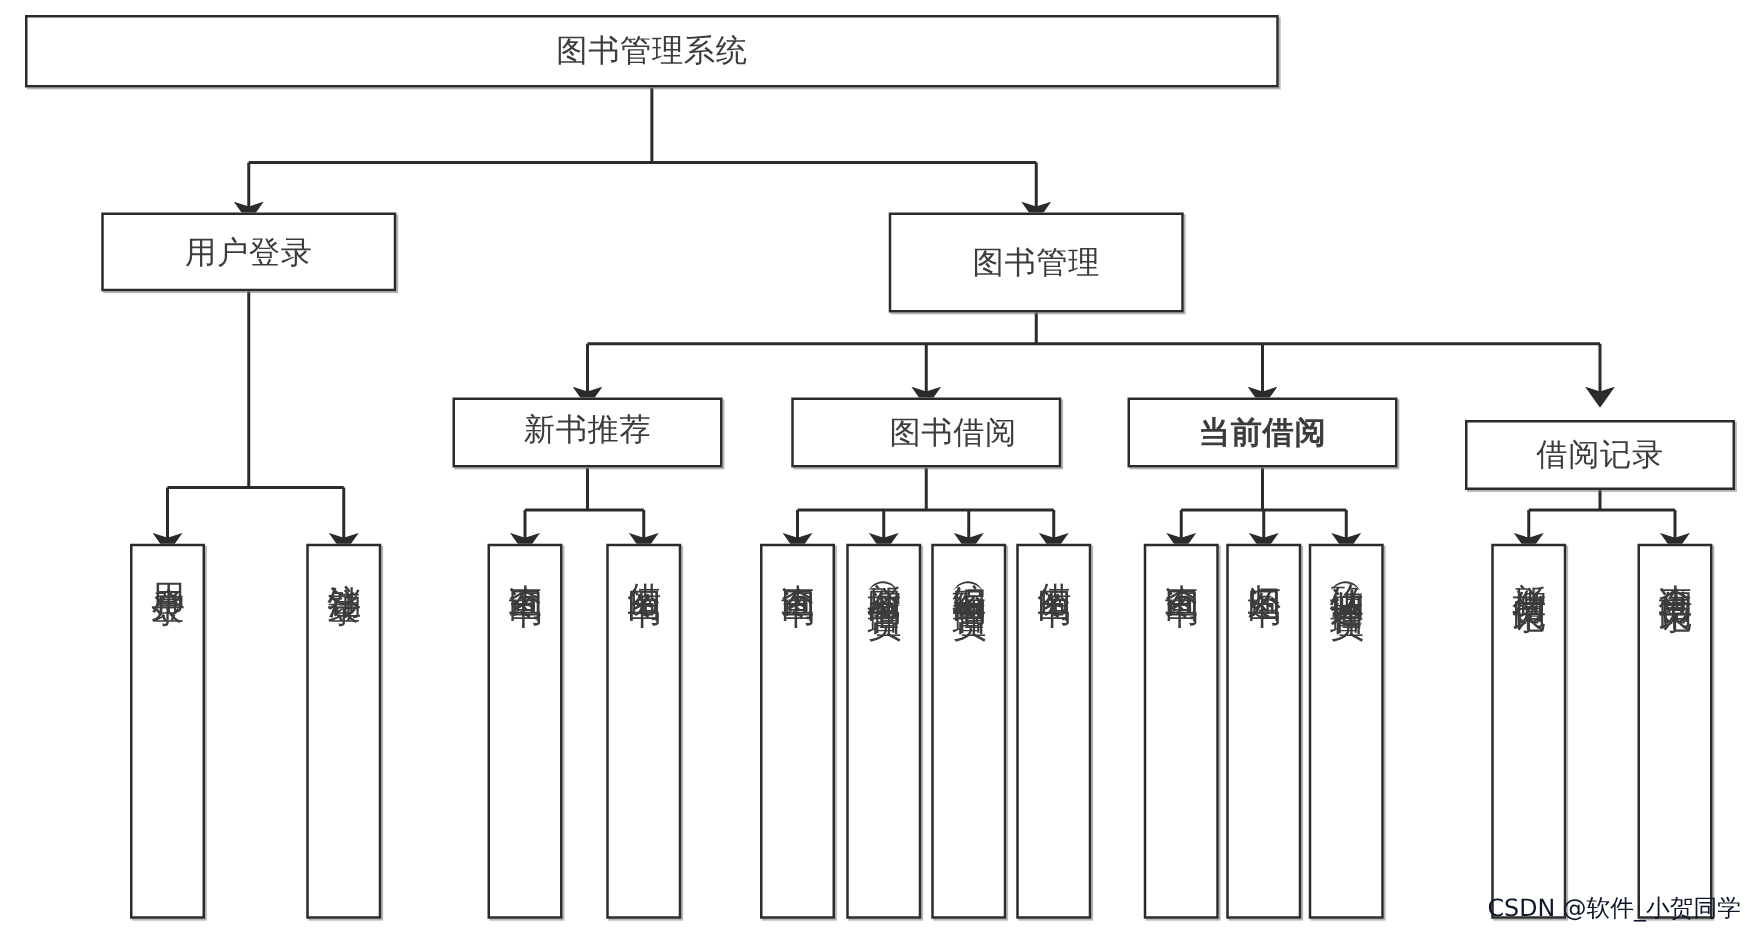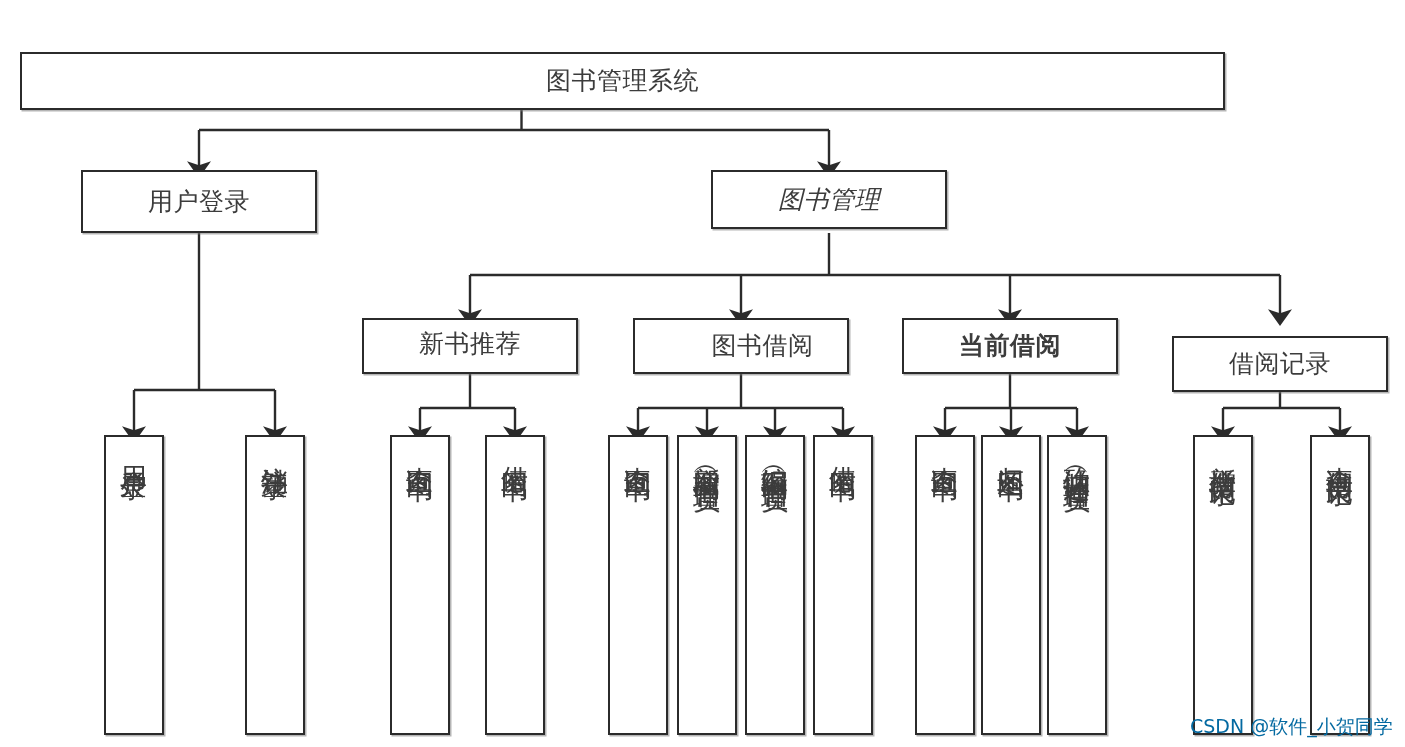--- a/index.html
+++ b/index.html
@@ -60,21 +60,21 @@
   .node.v .node-label {
     writing-mode: vertical-rl;
     text-orientation: upright;
     font-size: 27px;
     line-height: 1.0;
     letter-spacing: 3px;
     white-space: nowrap;
   }
   .watermark {
     position: absolute;
-    color: #0369a1;
+    color: #0f172a;
     font-size: 19px;
     white-space: nowrap;
     z-index: 5;
     font-family: "DejaVu Sans", "Liberation Sans", sans-serif;
   }
 </style>
 </head>
 <body>
 
 <div id="diagram-canvas">
@@ -115,27 +115,27 @@
         <line x1="1011" y1="408" x2="1011" y2="434" marker-end="url(#arrowhead)"></line>
         <line x1="1077" y1="408" x2="1077" y2="434" marker-end="url(#arrowhead)"></line>
         <line x1="1280" y1="374" x2="1280" y2="408"></line>
         <line x1="1223" y1="408" x2="1340" y2="408"></line>
         <line x1="1223" y1="408" x2="1223" y2="434" marker-end="url(#arrowhead)"></line>
         <line x1="1340" y1="408" x2="1340" y2="434" marker-end="url(#arrowhead)"></line>
       </g>
   </svg>
 
   <div id="node-group">
-      <div class="node h root" style="left: 20px; top: 12px; width: 1205px; height: 58px; margin-top: 40px;">
+      <div class="node h root" style="left: 20px; top: 12px; width: 1003px; height: 58px;">
         <span class="node-label">图书管理系统</span>
       </div>
       <div class="node h" style="left: 81px; top: 170px; width: 236px; height: 63px;">
         <span class="node-label">用户登录</span>
       </div>
-      <div class="node h" style="left: 711px; top: 170px; width: 236px; height: 59px; font-style: italic;">
+      <div class="node h" style="left: 711px; top: 170px; width: 236px; height: 80px;">
         <span class="node-label">图书管理</span>
       </div>
       <div class="node h" style="left: 362px; top: 318px; width: 216px; height: 56px; font-family: Liberation Mono, monospace;">
         <span class="node-label">新书推荐</span>
       </div>
       <div class="node h" style="left: 633px; top: 318px; width: 216px; height: 56px; padding-left: 43px;">
         <span class="node-label">图书借阅</span>
       </div>
       <div class="node h" style="left: 902px; top: 318px; width: 216px; height: 56px; font-weight: bold;">
         <span class="node-label">当前借阅</span>

